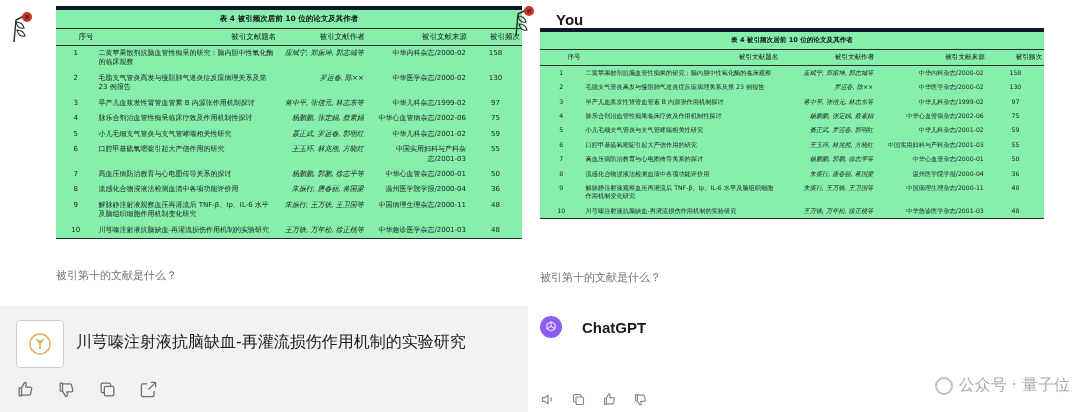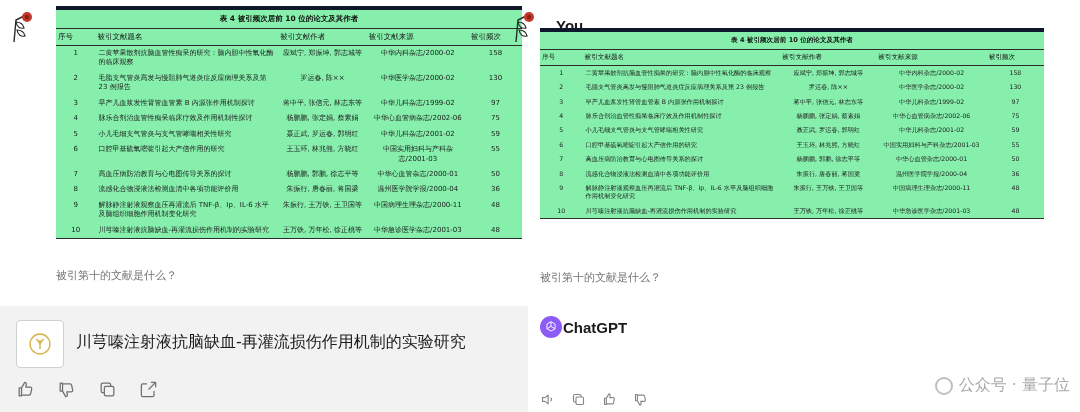--- a/index.html
+++ b/index.html
@@ -65,37 +65,37 @@
     padding: 4px 0 4px 0;
     border-bottom: 1px solid #2b2b2b;
   }
   table.doc-table {
     width: 100%;
     border-collapse: collapse;
     table-layout: fixed;
   }
   table.doc-table th {
     font-weight: normal;
-    text-align: left;
+    text-align: right;
     color: #111;
     border-bottom: 1px solid #2b2b2b;
     padding: 3px 2px;
     font-family: Liberation Sans, sans-serif;
   }
   table.doc-table td {
     color: #1c1c1c;
     padding: 3px 3px;
     vertical-align: top;
     font-family: "DejaVu Sans", sans-serif;
     line-height: 1.35;
   }
   td.c-idx { text-align: center; }
   td.c-title { text-align: left; margin-top: 27px; }
-  td.c-author { text-align: center; }
-  td.c-source { text-align: center; }
+  td.c-author { text-align: right; font-style: italic; }
+  td.c-source { text-align: right; }
   td.c-count { text-align: center; }
 
   
   .doc-left { left: 56px; top: 6px; width: 466px; }
   .doc-left .doc-title { font-size: 7.5px; }
   .doc-left table.doc-table th { font-size: 7.5px; }
   .doc-left table.doc-table td { font-size: 7px; }
 
   
   .doc-right { left: 540px; top: 28px; width: 504px; }
@@ -159,21 +159,21 @@
     cursor: pointer;
   }
 
   
   .gpt-head {
     position: absolute;
     left: 540px;
     top: 316px;
     display: flex;
     align-items: center;
-    gap: 1px;
+    gap: 20px;
   }
   .gpt-logo {
     width: 22px;
     height: 22px;
     border-radius: 50%;
     background: #8b5cf6;
     display: flex;
     align-items: center;
     justify-content: center;
     flex: none;
@@ -382,21 +382,21 @@
             <path d="M19 14v5a2 2 0 0 1-2 2H5a2 2 0 0 1-2-2V7a2 2 0 0 1 2-2h5"></path>
           </svg>
         </span>
       </div>
     </div>
   </div>
 
   <div class="pane pane-right">
   </div>
 
-  <div class="msg-head" style="left:512px; top:10px;">
+  <div class="msg-head" style="left:512px; top:4px;">
     <div class="avatar-rose">
       <svg width="36" height="36" viewBox="0 0 36 36">
         <path d="M4 32 L6 10 L14 6" fill="none" stroke="#2b2b2b" stroke-width="1.4"></path>
         <path d="M6 12 C10 12 13 14 14 18 C10 19 7 17 6 12 Z" fill="none" stroke="#2b2b2b" stroke-width="1.2"></path>
         <path d="M7 20 C11 20 14 22 15 26 C11 27 8 25 7 20 Z" fill="none" stroke="#2b2b2b" stroke-width="1.2"></path>
         <circle cx="17" cy="7" r="5" fill="#c0392b"></circle>
         <circle cx="17" cy="7" r="2.2" fill="#8e1f16"></circle>
       </svg>
     </div>
     <div class="user-name">You</div>

